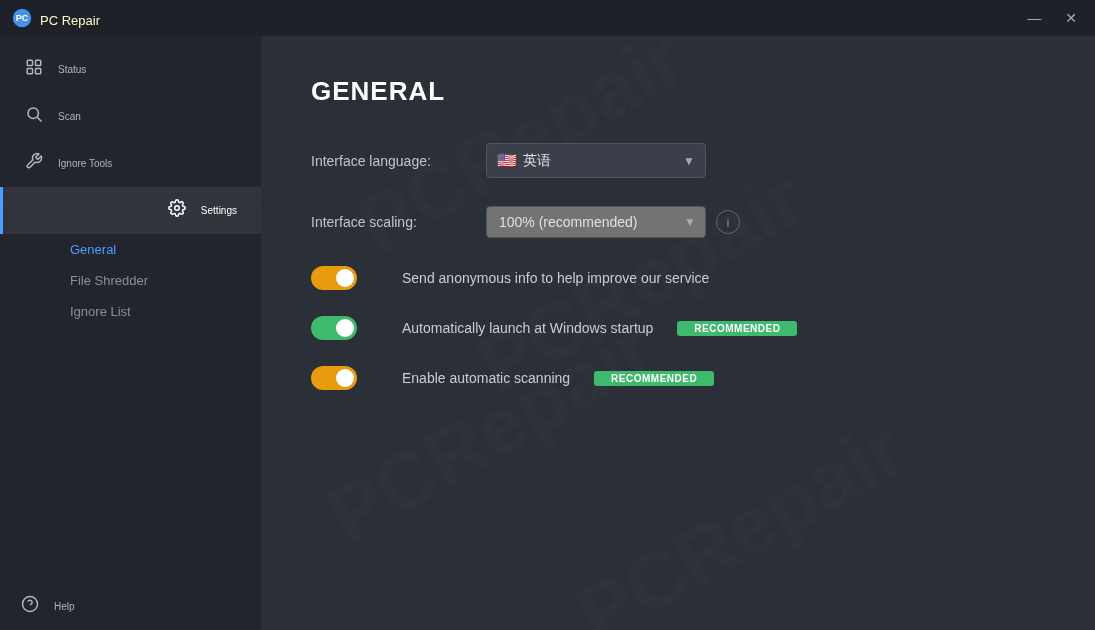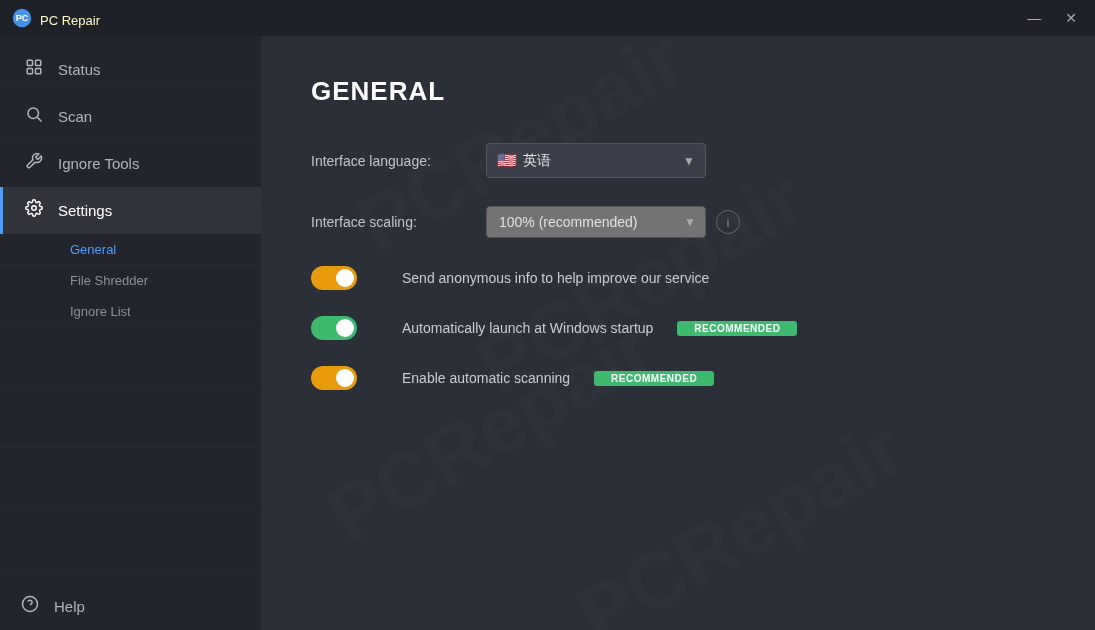--- a/index.html
+++ b/index.html
@@ -81,30 +81,31 @@
       );
       pointer-events: none;
     }
 
     .sidebar-item {
       display: flex;
       align-items: center;
       gap: 14px;
       padding: 12px 24px;
       cursor: pointer;
-      font-size: 15px;
+      font-size: 10px;
       color: #b0b4be;
       position: relative;
       transition: background 0.15s;
     }
     .sidebar-item.active {
       color: #ffffff;
       background: rgba(255,255,255,0.07);
       border-left: 3px solid #4a9eff;
       padding-left: 21px;
+      justify-content: flex-end;
     }
     .sidebar-item .icon {
       font-size: 17px;
       width: 20px;
       text-align: center;
     }
 
     .sidebar-sub {
       display: flex;
       flex-direction: column;

